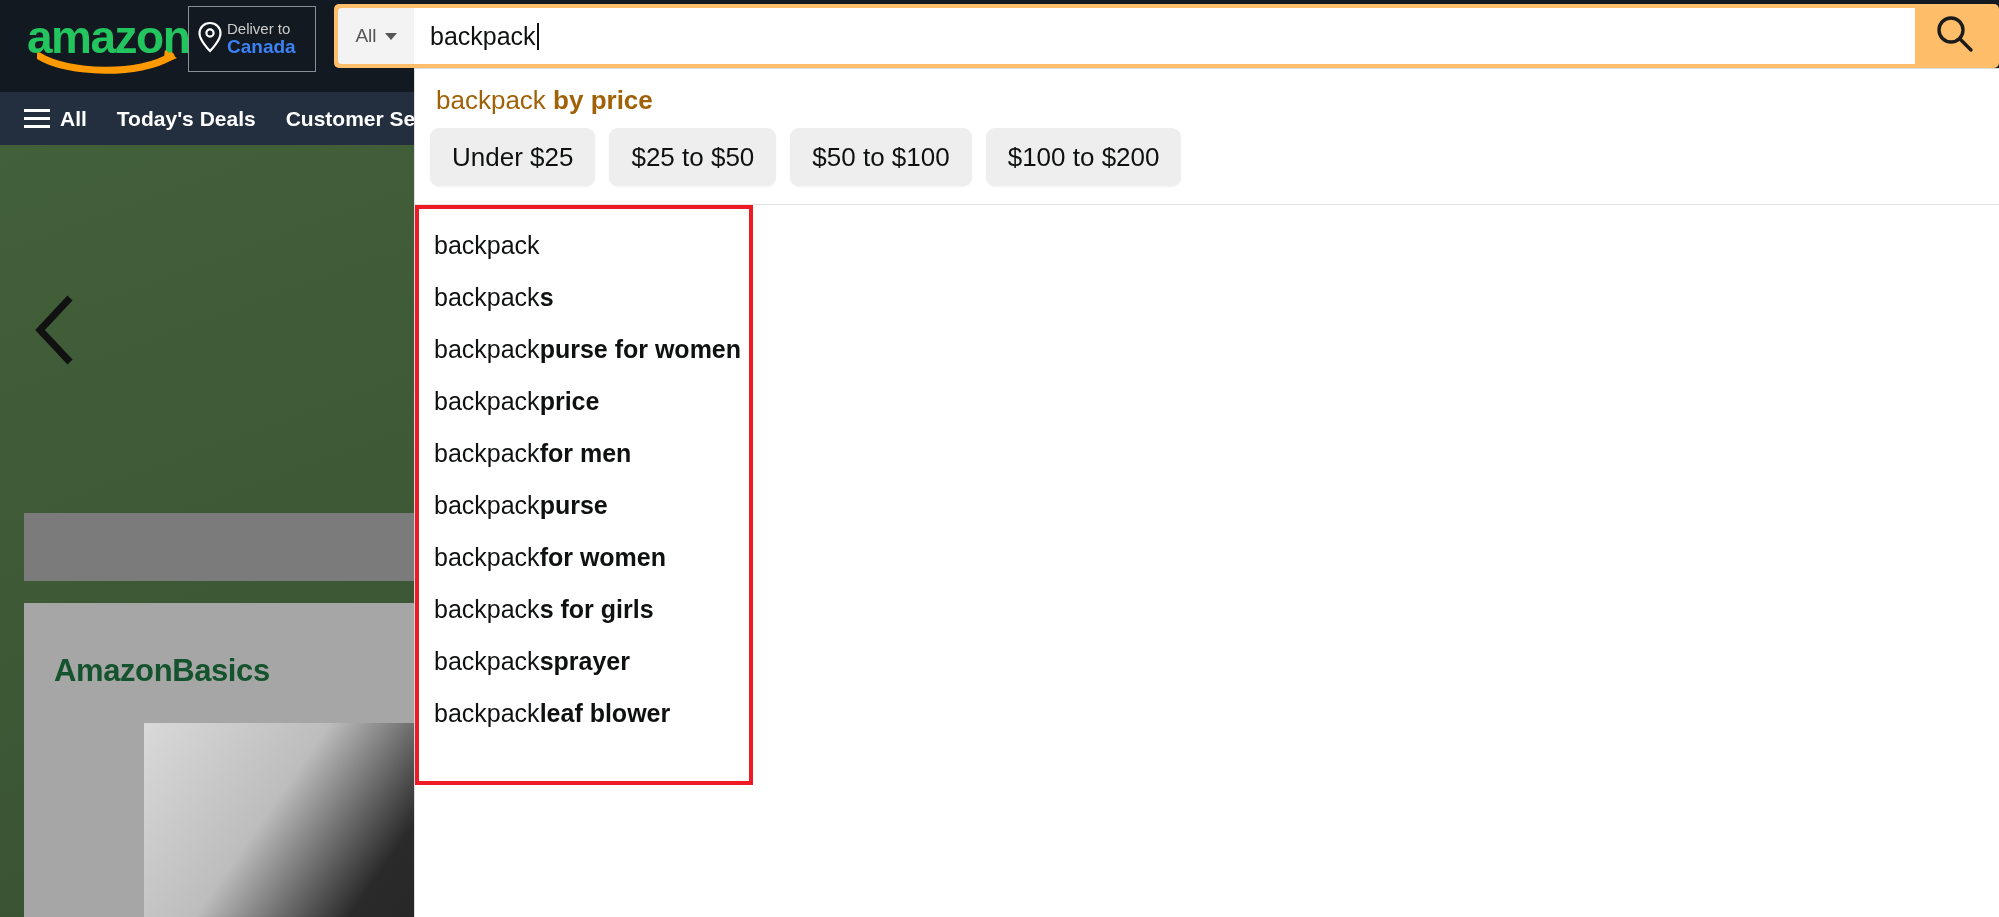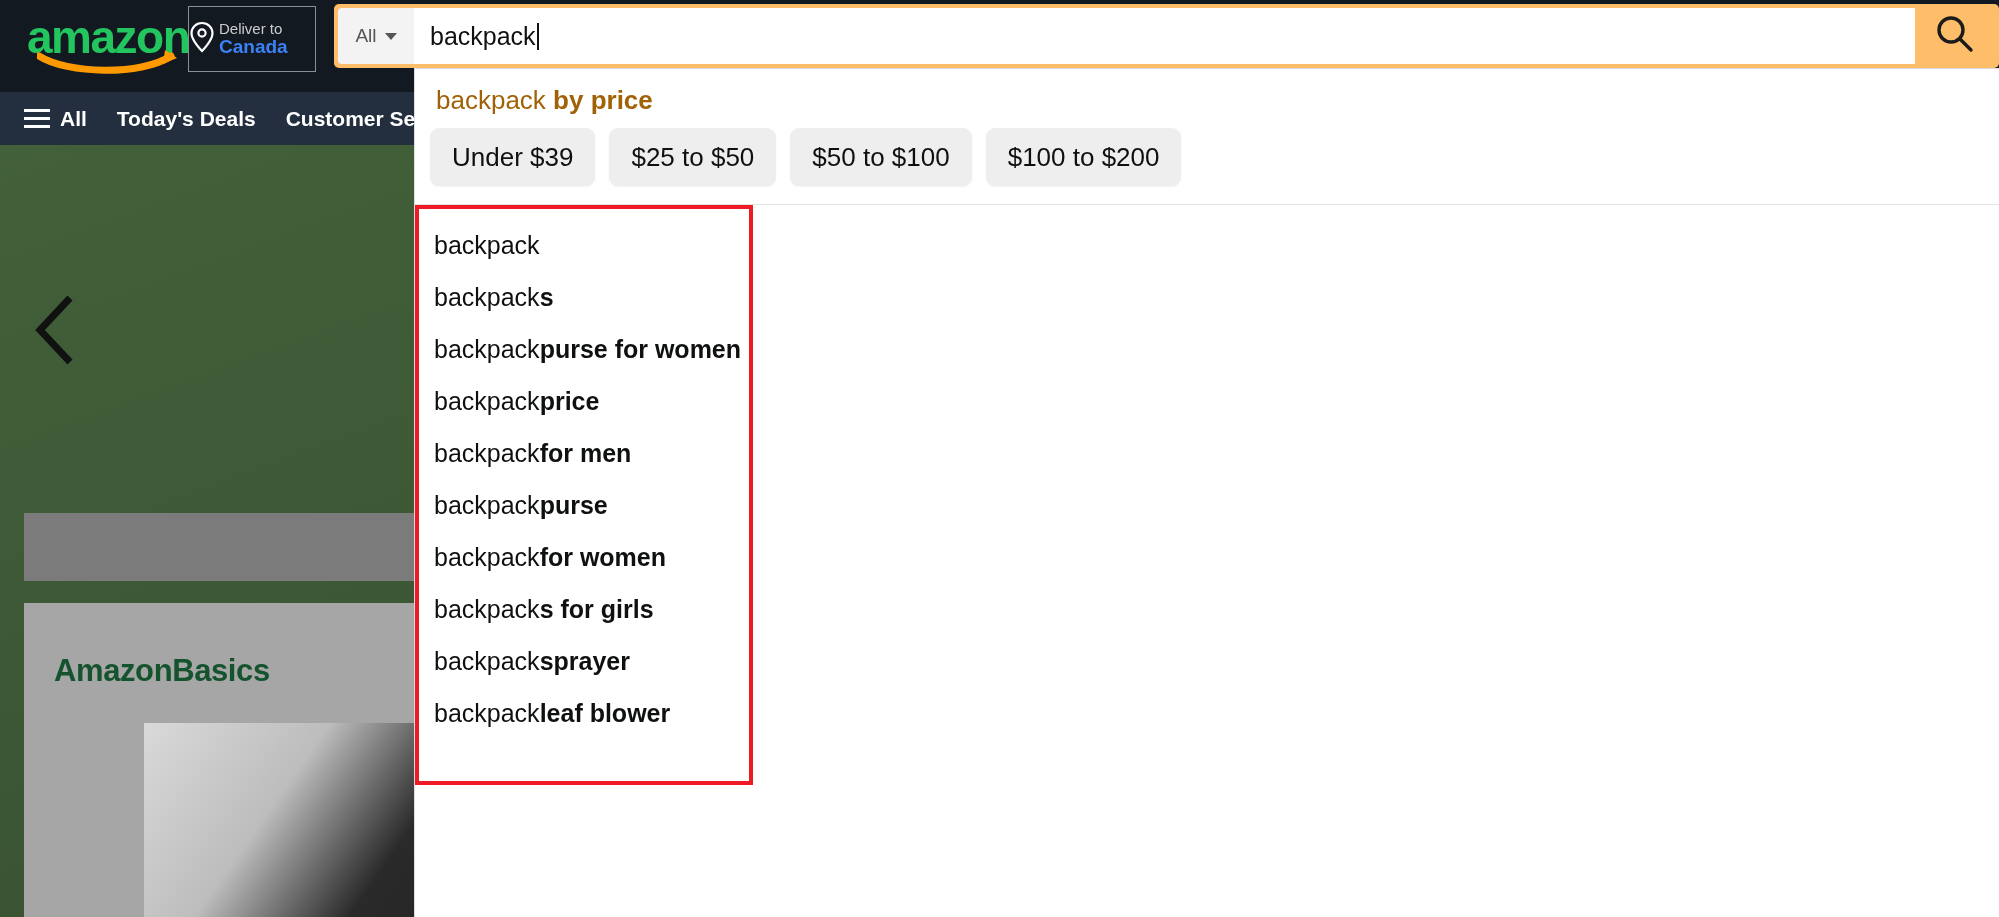--- a/index.html
+++ b/index.html
@@ -26,21 +26,21 @@
     background:linear-gradient(125deg,#d9d9d9 0%,#bdbdbd 30%,#2a2a2a 55%,#1d1d1d 100%); }
   #bg-card-basics .kb-key { position:absolute; background:#3a3a3a; border-radius:2px; }
 
   
   #header { position:absolute; left:0; top:0; width:1999px; height:92px; background:#131921; z-index:30; }
   #amazon-logo { position:absolute; left:27px; top:14px; width:160px; height:58px; }
   #amazon-logo .word { font-size:46px; font-weight:bold; color:#22c55e; letter-spacing:-1.5px; line-height:46px; font-family:"Liberation Sans", sans-serif; }
   #amazon-logo .smile { position:absolute; left:10px; top:34px; }
 
   #deliver-to { position:absolute; left:188px; top:6px; width:128px; height:66px;
-    border:1px solid #8a8f96; display:flex; align-items:center; }
+    border:1px solid #8a8f96; display:flex; align-items:center; padding-left:8px; }
   #deliver-to .pin { flex:0 0 auto; margin-right:4px; }
   #deliver-to .dt-text { line-height:1.08; }
   #deliver-to .dt-small { font-size:15px; color:#ccc; display:block; }
   #deliver-to .dt-big { font-size:19px; color:#3b82f6; font-weight:bold; display:block; }
 
   #searchbar { position:absolute; left:334px; top:4px; width:1665px; height:64px;
     background:#febd69; border-radius:5px; padding:4px; display:flex; }
   #search-category { width:76px; background:#f3f3f3; border-radius:4px 0 0 4px;
     display:flex; align-items:center; justify-content:center; gap:8px; color:#555; font-size:19px; }
   #search-category .caret { width:0;height:0;border-left:6px solid transparent;border-right:6px solid transparent;border-top:7px solid #555; }
@@ -167,21 +167,21 @@
 </div>
 
 <div id="suggest-panel">
   <div id="panel-top-rule"></div>
 
   <div id="byprice-title">
     <span>backpack </span><b>by price</b>
   </div>
 
   <div id="price-chips">
-    <div class="price-chip">Under $39</div>
+    <div class="price-chip">Under $25</div>
     <div class="price-chip">$25 to $50</div>
     <div class="price-chip">$50 to $100</div>
     <div class="price-chip">$100 to $200</div>
   </div>
 
   <div id="panel-divider"></div>
 
   <div id="suggestion-list">
     <div class="suggestion-item">
       <span>backpack</span>

